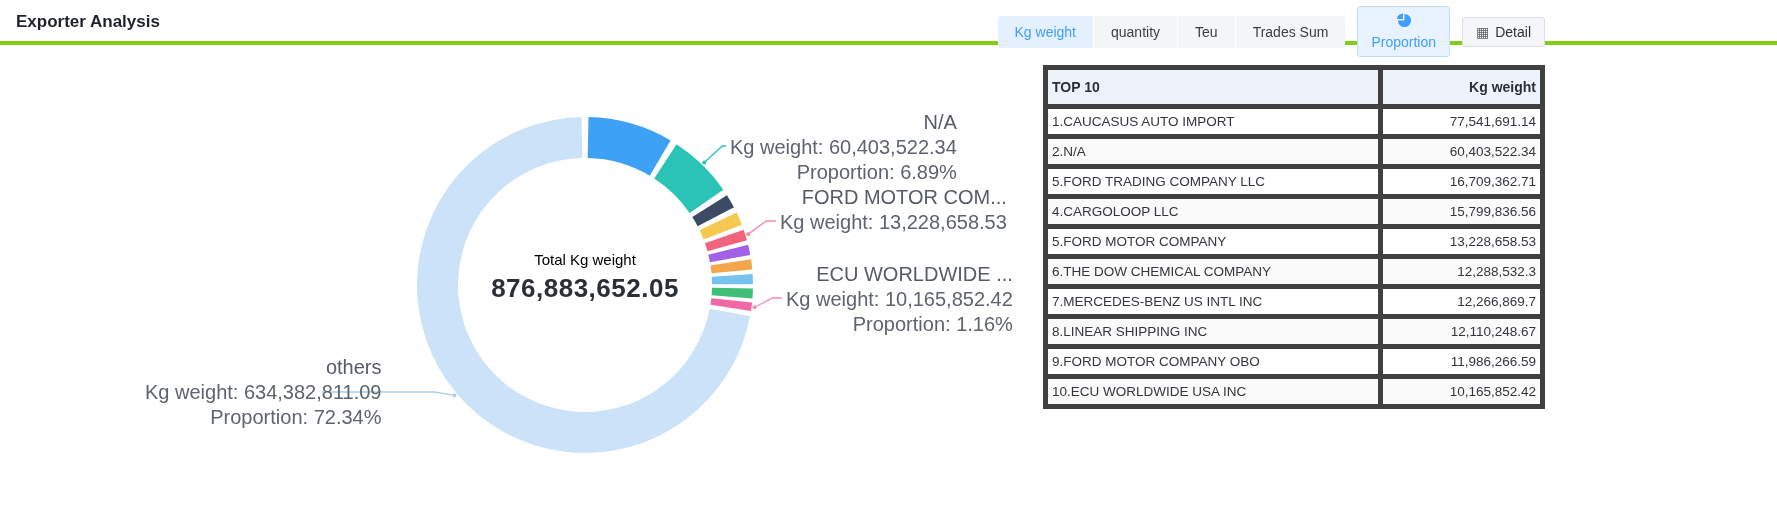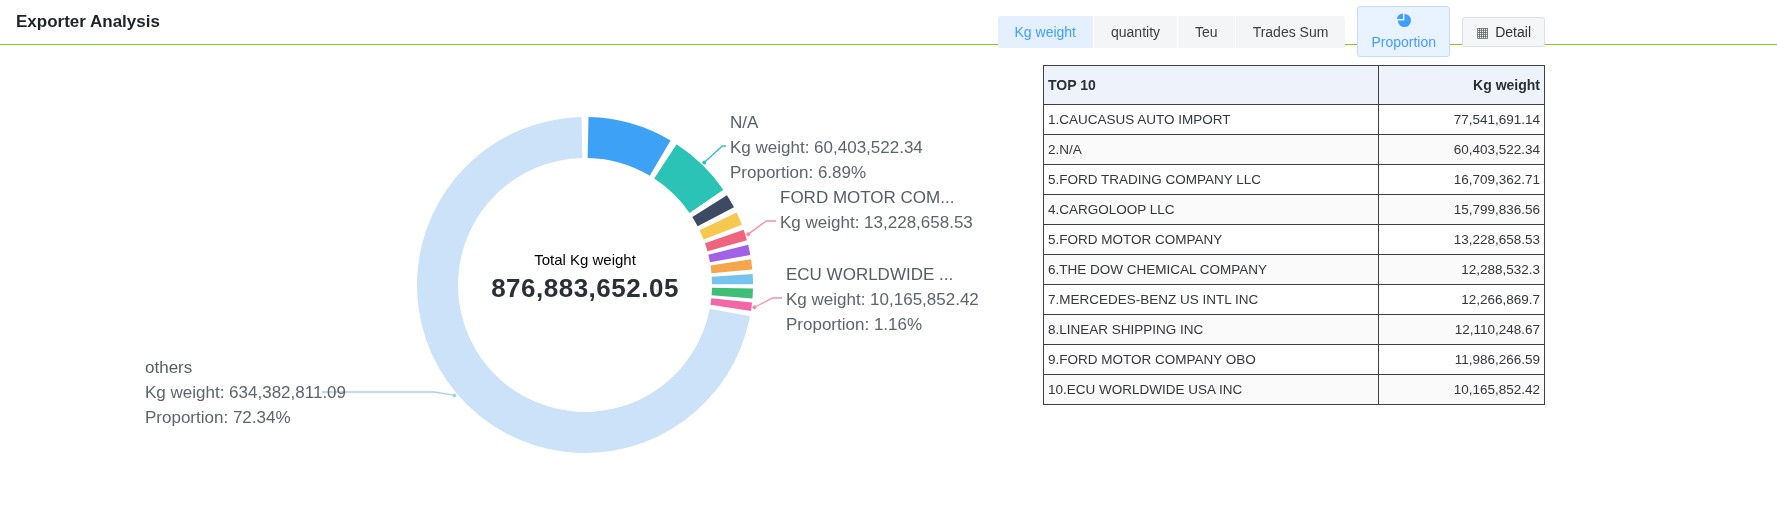--- a/index.html
+++ b/index.html
@@ -2,21 +2,21 @@
 <html><head>
 <meta charset="utf-8">
 <style>
   * { margin:0; padding:0; box-sizing:border-box; }
   html,body { background:#ffffff; }
   body { font-family:"Liberation Sans", sans-serif; color:#303133; }
   .page { position:relative; width:1777px; height:517px; background:#fff; overflow:hidden; }
 
   
   .hdr { position:absolute; left:0; top:0; width:1777px; height:45px;
-         border-bottom:1px solid #84cc16; background:#fff; }
+         border-bottom:4px solid #84cc16; background:#fff; }
   .hdr-title { position:absolute; left:16px; top:12px; font-size:17px; font-weight:700; color:#1f2329; }
   .controls { position:absolute; right:232px; top:6px; display:flex; align-items:center; }
   .tab-group { display:flex; }
   .tab { padding:8px 17px; font-size:14px; background:#F4F5F7; color:#3c4046;
          cursor:pointer; border-right:1px solid #ffffff; white-space:nowrap; }
   .tab:first-child { border-radius:3px 0 0 3px; }
   .tab:last-child { border-right:none; border-radius:0 3px 3px 0; }
   .tab.active { background:#E4F0FE; color:#409EFF; }
   .view-btn { display:flex; align-items:center; gap:6px; margin-left:12px; padding:6px 13px;
               font-size:14px; border:1px solid #DCDFE6; border-radius:3px; background:#F5F6F8;
@@ -26,27 +26,27 @@
 
   
   .content { position:absolute; left:0; top:45px; width:1777px; height:472px; }
 
   
   .chart-area { position:absolute; left:0; top:0; width:1040px; height:472px; }
   .chart-area svg path.slice { cursor:pointer; }
   .center-label { position:absolute; left:435px; top:206px; width:300px; text-align:center; }
   .center-title { font-size:15px; color:#000000; }
   .center-value { margin-top:5px; font-size:26px; font-weight:600; color:#2b2f36; letter-spacing:0.5px; }
-  .callout { position:absolute; font-size:17px; line-height:25px; color:#5e646e; }
+  .callout { position:absolute; font-size:20px; line-height:25px; color:#5e646e;text-align:right; }
   .callout .c-title { color:#565c66; }
 
   
   .table-area { position:absolute; left:1043px; top:20px; width:502px; }
   table { width:100%; border-collapse:collapse; font-size:13.5px; }
-  th, td { border:1px solid #404040; padding:0 4px; }
+  th, td { border:5px solid #404040; padding:0 4px; }
   th { height:39px; background:#EEF3FB; font-weight:700; font-size:14px; color:#2b2f36; }
   th.name, td.name { text-align:left; width:335px; }
   th.num, td.num { text-align:right; }
   td { height:30px; color:#33363c; }
   tbody tr:nth-child(even) { background:#FAFAFA; }
 </style>
 </head>
 <body>
 
 <div class="page">

